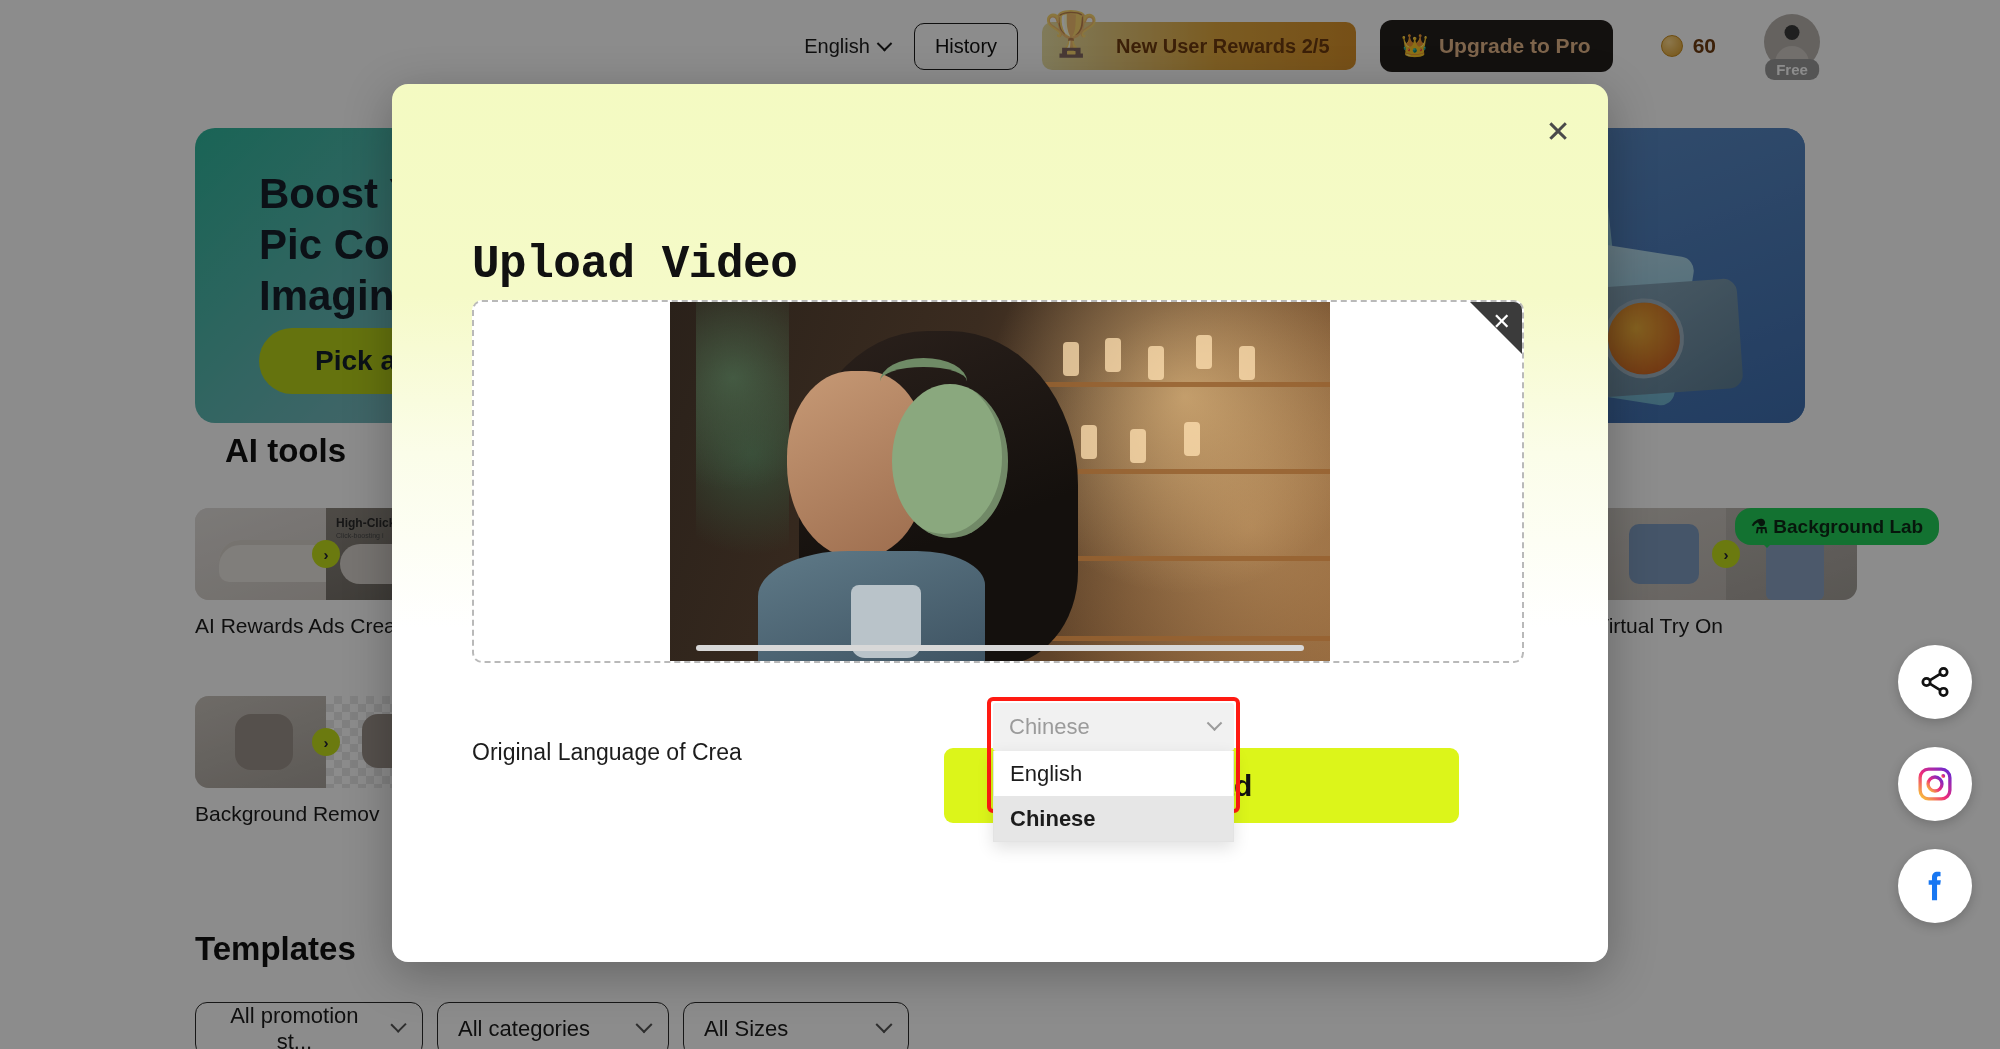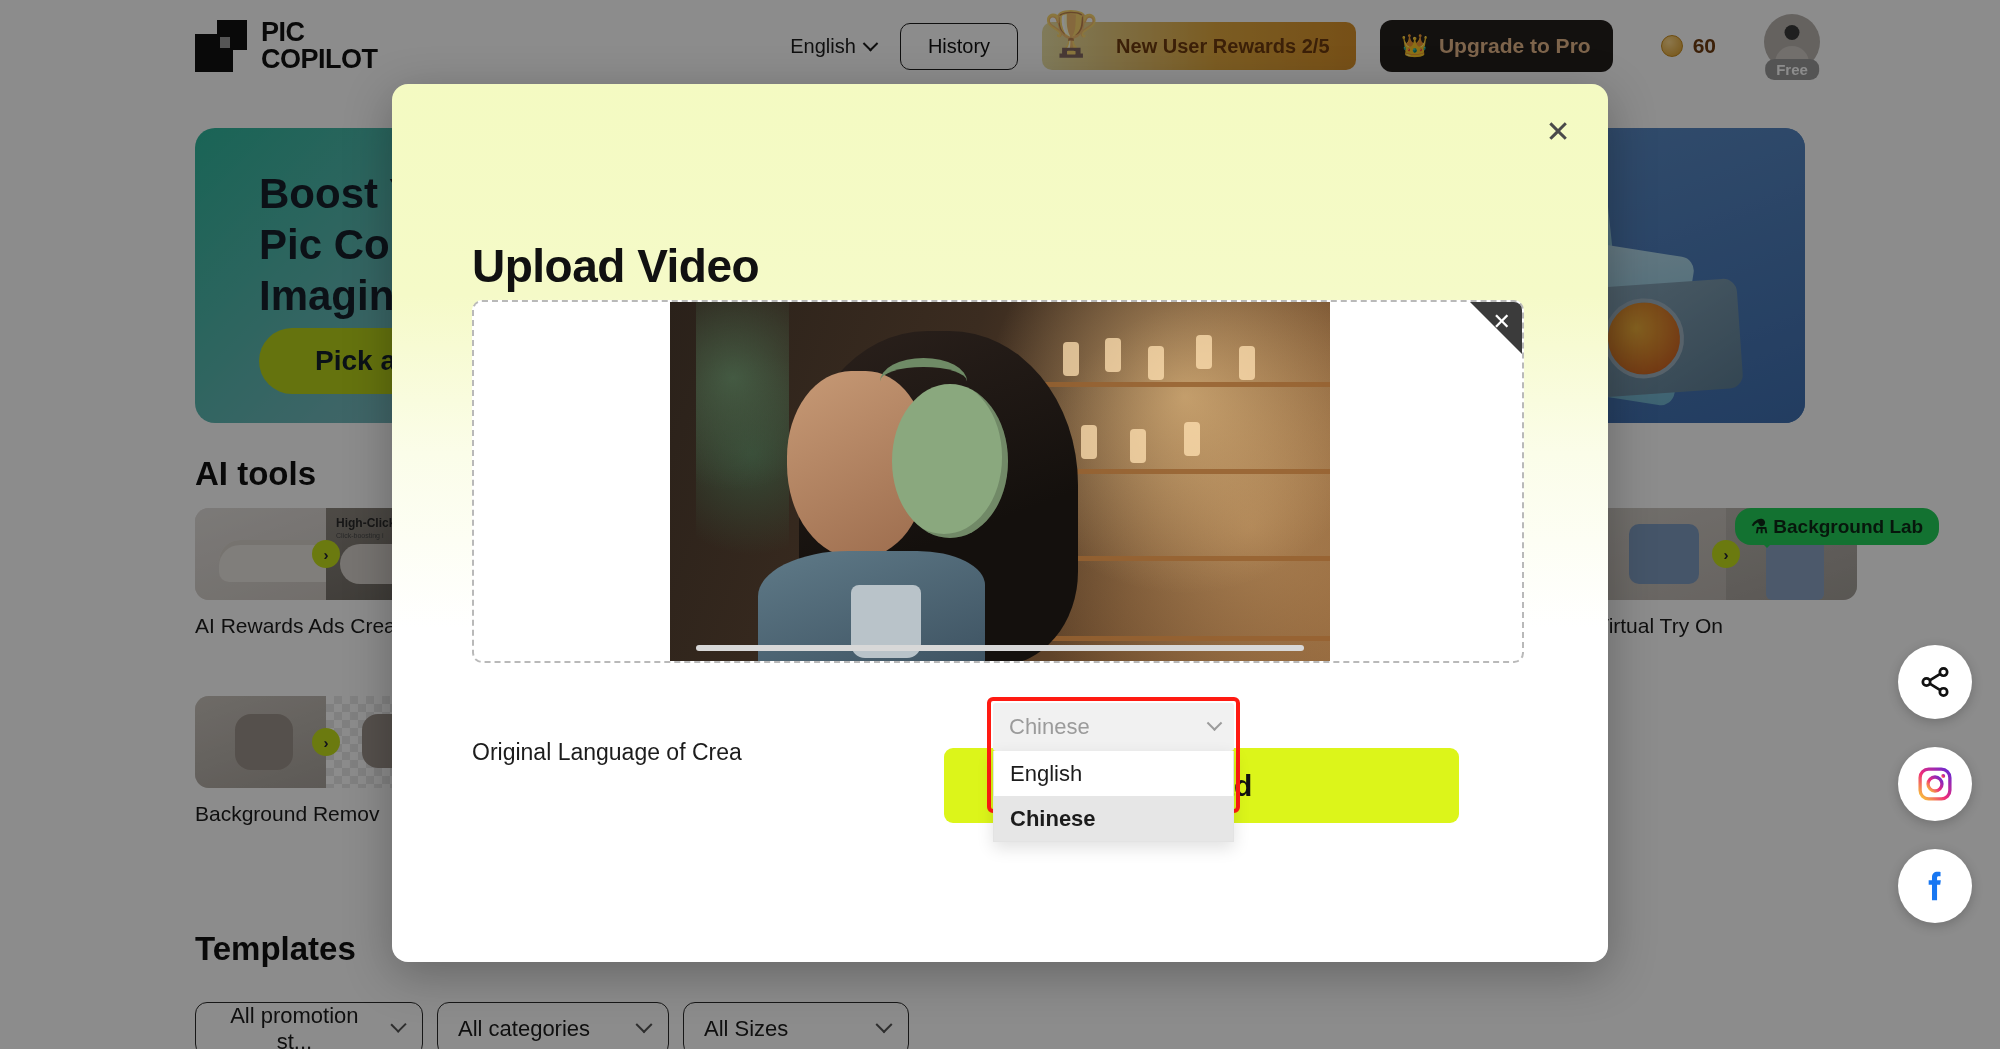--- a/index.html
+++ b/index.html
@@ -49,21 +49,21 @@
     display: flex; align-items: center; gap: 9px;
     font-size: 20px; color: #1c1c1c;
   }
   .chev {
     display:inline-block; width: 11px; height: 11px;
     border-right: 2.4px solid currentColor; border-bottom: 2.4px solid currentColor;
     transform: rotate(45deg) translate(-2px,-2px);
   }
   .btn-history {
     border: 1.6px solid #1c1c1c; border-radius: 10px;
-    padding: 11px 27px; font-size: 20px; color:#111; background: transparent;
+    padding: 11px 20px; font-size: 20px; color:#111; background: transparent;
     font-family: inherit;
   }
   .rewards-pill {
     position: relative; display: flex; align-items: center;
     height: 48px; border-radius: 10px; padding: 0 26px 0 74px;
     background: linear-gradient(90deg,#e9dfa4 0%, #e0a83f 55%, #d8912a 100%);
     color: #6d3b10; font-weight: 700; font-size: 20px; white-space: nowrap;
   }
   .trophy {
     position: absolute; left: 2px; top: -10px; font-size: 44px; line-height: 1;
@@ -132,21 +132,21 @@
   .ci3 { left:225px; top:155px; width:150px; height:110px;
          background: linear-gradient(150deg,#8aa8bb,#5e7f96);
          transform: rotate(-4deg); }
   .ci3::after{content:"";position:absolute;left:14px;top:14px;width:72px;height:72px;border-radius:50%;
     background: radial-gradient(circle at 40% 35%, #f0b03a, #c6521d);border:4px solid #9fb3c2;}
 
   
   .section-title {
     position:absolute; left:195px; font-size:33px; font-weight:800; color:#111;
   }
-  #t-aitools { top: 455px; }
+  #t-aitools { top: 432px; margin-left: 30px; }
   #t-templates { top: 930px; }
 
   .tool-card { position:absolute; }
   .tool-thumb {
     width:262px; height:92px; border-radius:14px; overflow:hidden; position:relative;
     background:#ddd9d4; display:flex;
   }
   .tool-half{ flex:1 1 50%; position:relative; }
   .arrow-badge{
     position:absolute; left:50%; top:50%; transform:translate(-50%,-50%);
@@ -208,21 +208,21 @@
     box-shadow: 0 12px 48px rgba(0,0,0,0.28);
   }
   .modal-close {
     position:absolute; right:28px; top:26px; width:44px;height:44px;
     display:flex;align-items:center;justify-content:center;
     font-size:30px; color:#4a4a4a; background:none;border:none;cursor:pointer;
     font-family:inherit; line-height:1;
   }
   .modal-title {
     position:absolute; left:80px; top:155px;
-    font-size:46px; font-weight:800; color:#111; letter-spacing:-0.5px;
+    font-size:46px; font-weight:800; color:#111; letter-spacing:-0.5px;font-family:Liberation Mono, monospace;
   }
 
   .video-box {
     position:absolute; left:80px; top:216px; width:1052px; height:363px;
     border:2px dashed #b9b9b9; border-radius:10px;
     background:#ffffff; overflow:hidden;
   }
   .video-frame {
     position:absolute; left:196px; top:0; width:660px; height:363px;
     background:#231a14; overflow:hidden;
@@ -312,33 +312,20 @@
     font-size:30px; font-weight:700; color:#111; font-family:inherit;
     z-index:2; cursor:pointer;
   }
 </style>
 </head>
 <body>
 
 <div id="page-root">
 
   <div class="site-header">
-    <div class="logo-wrap">
-      <div class="logo-mark">
-        <i class="lm1"></i>
-          <i class="lm2"></i>
-          <i class="lm3"></i>
-          <i class="lm4"></i>
-        <div class="logo-hole"></div>
-      </div>
-      <div>
-        <div class="logo-text">PIC</div>
-        <div class="logo-text">COPILOT</div>
-      </div>
-    </div>
 
     <div class="header-right">
       <div class="lang-select">
         <span>English</span>
         <span class="chev"></span>
       </div>
 
       <button class="btn-history">History</button>
 
       <div class="rewards-pill">

